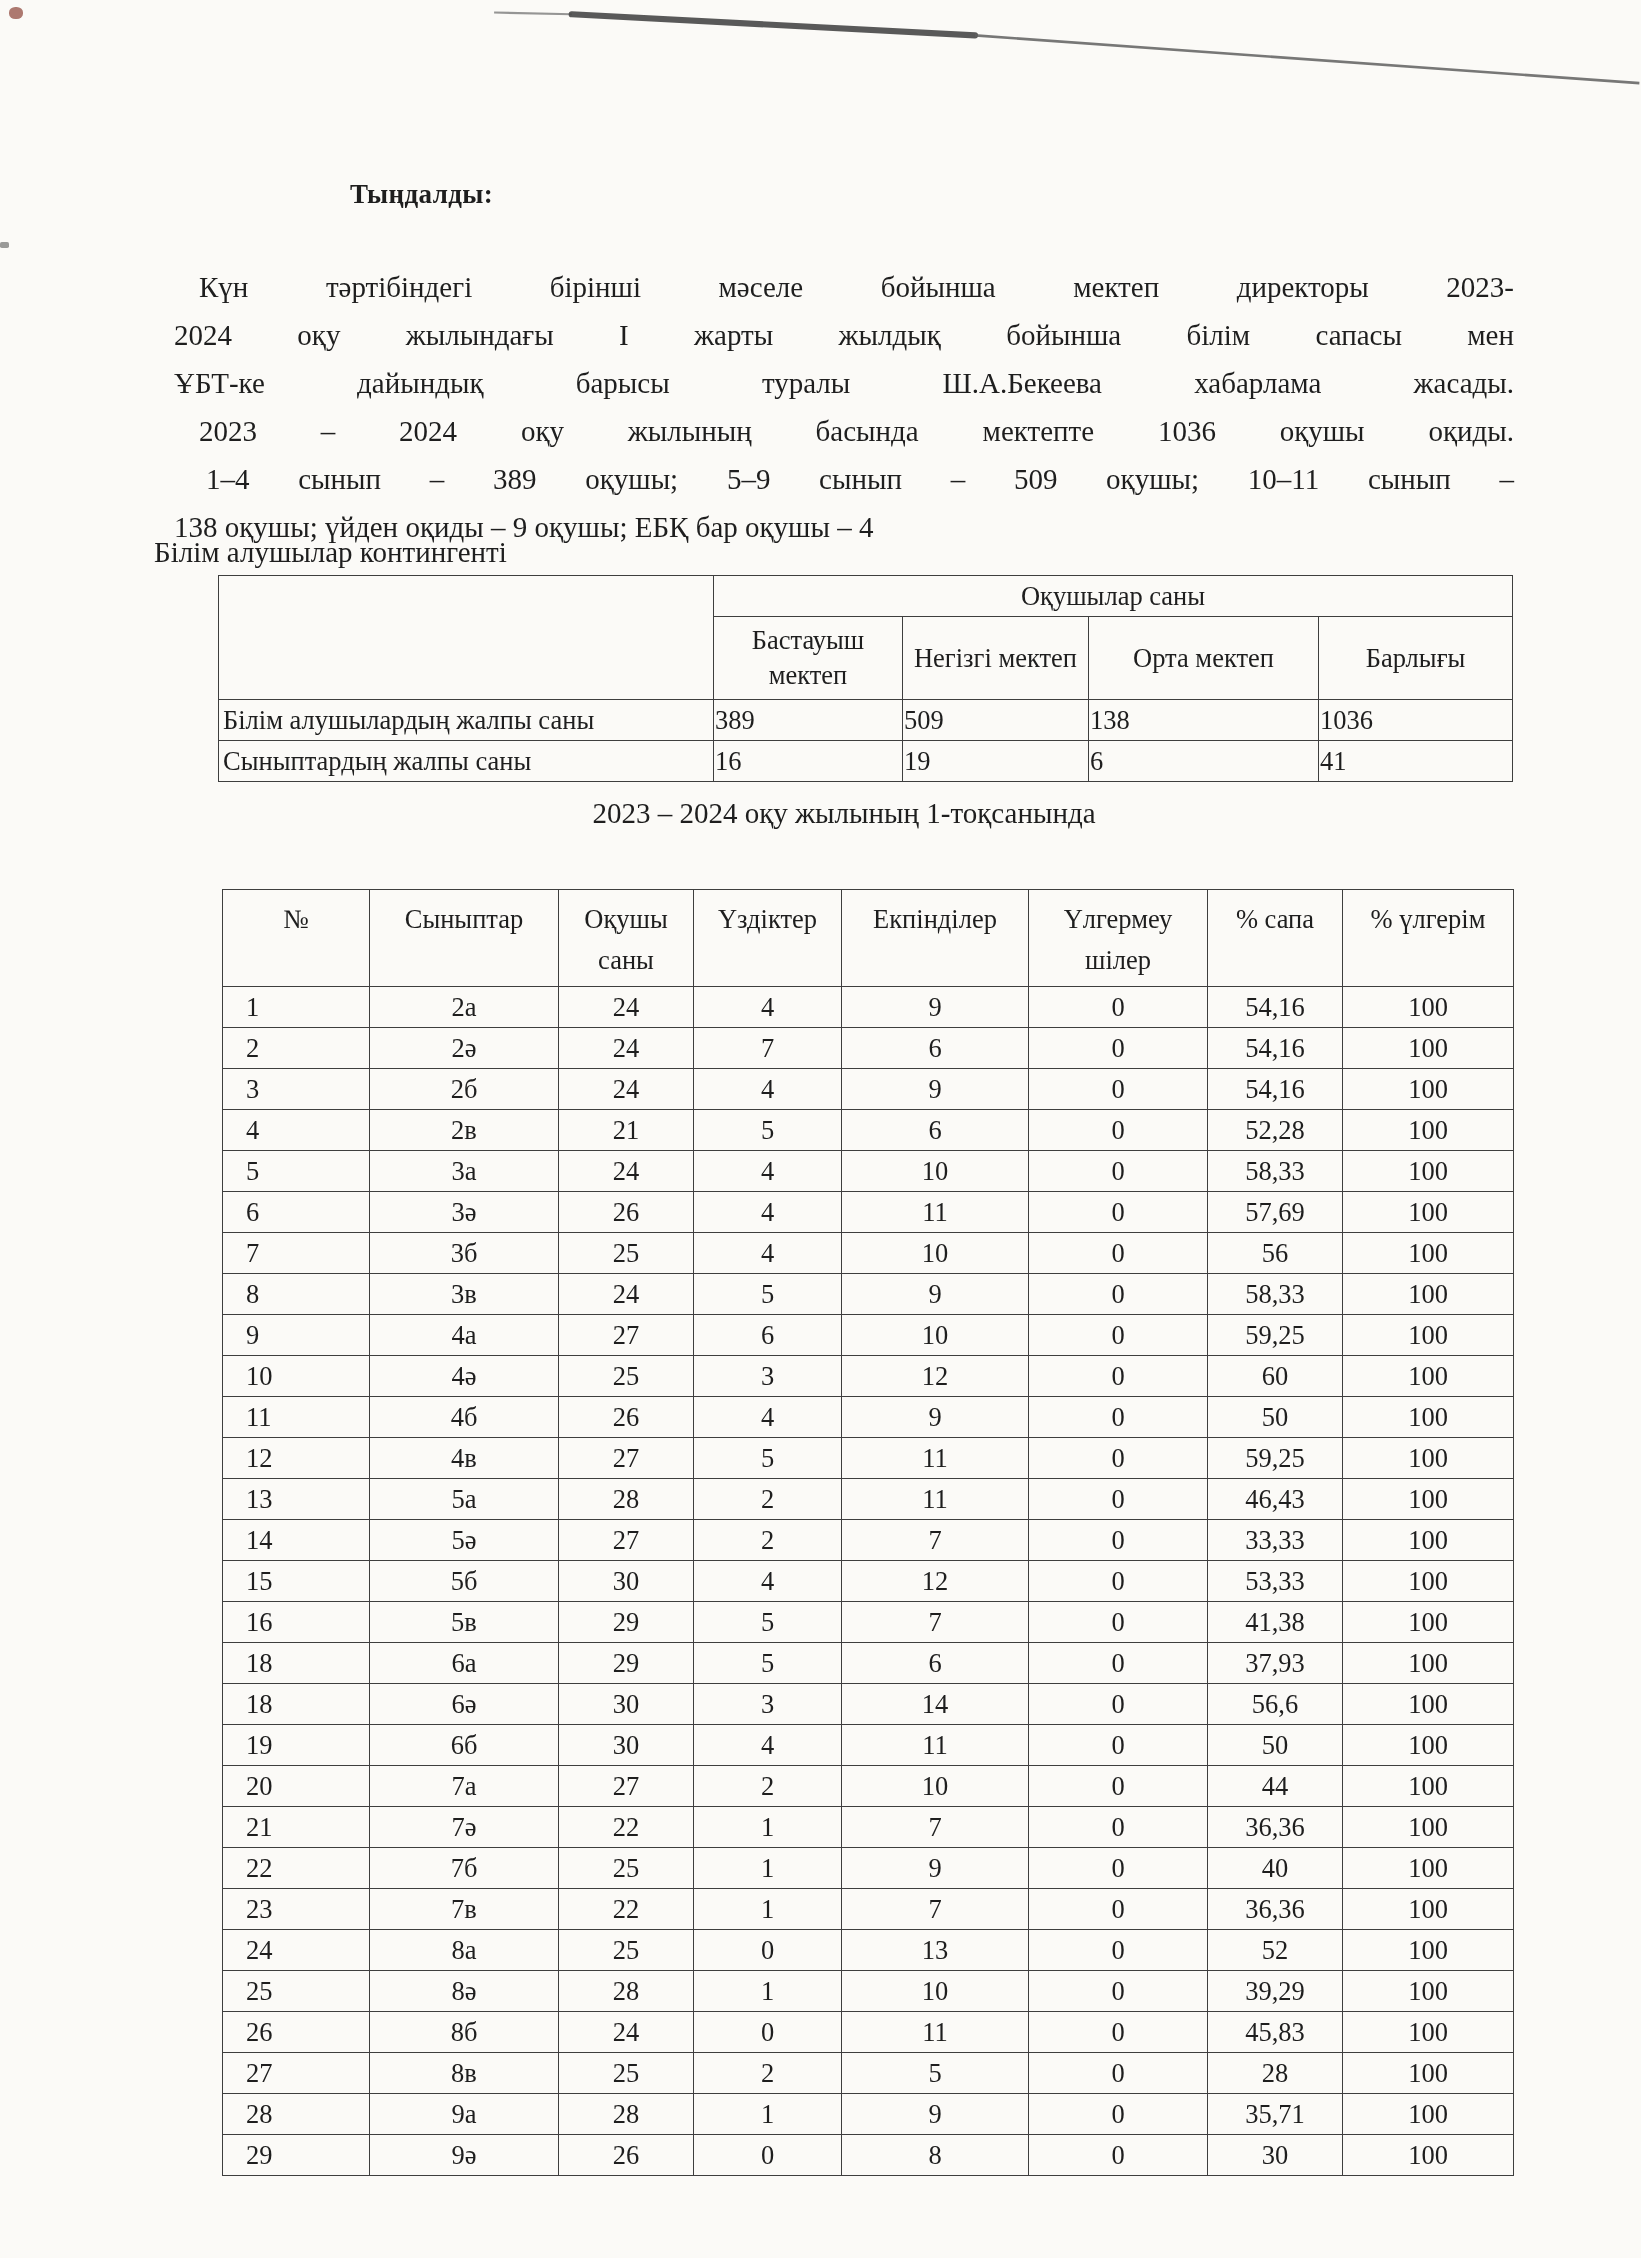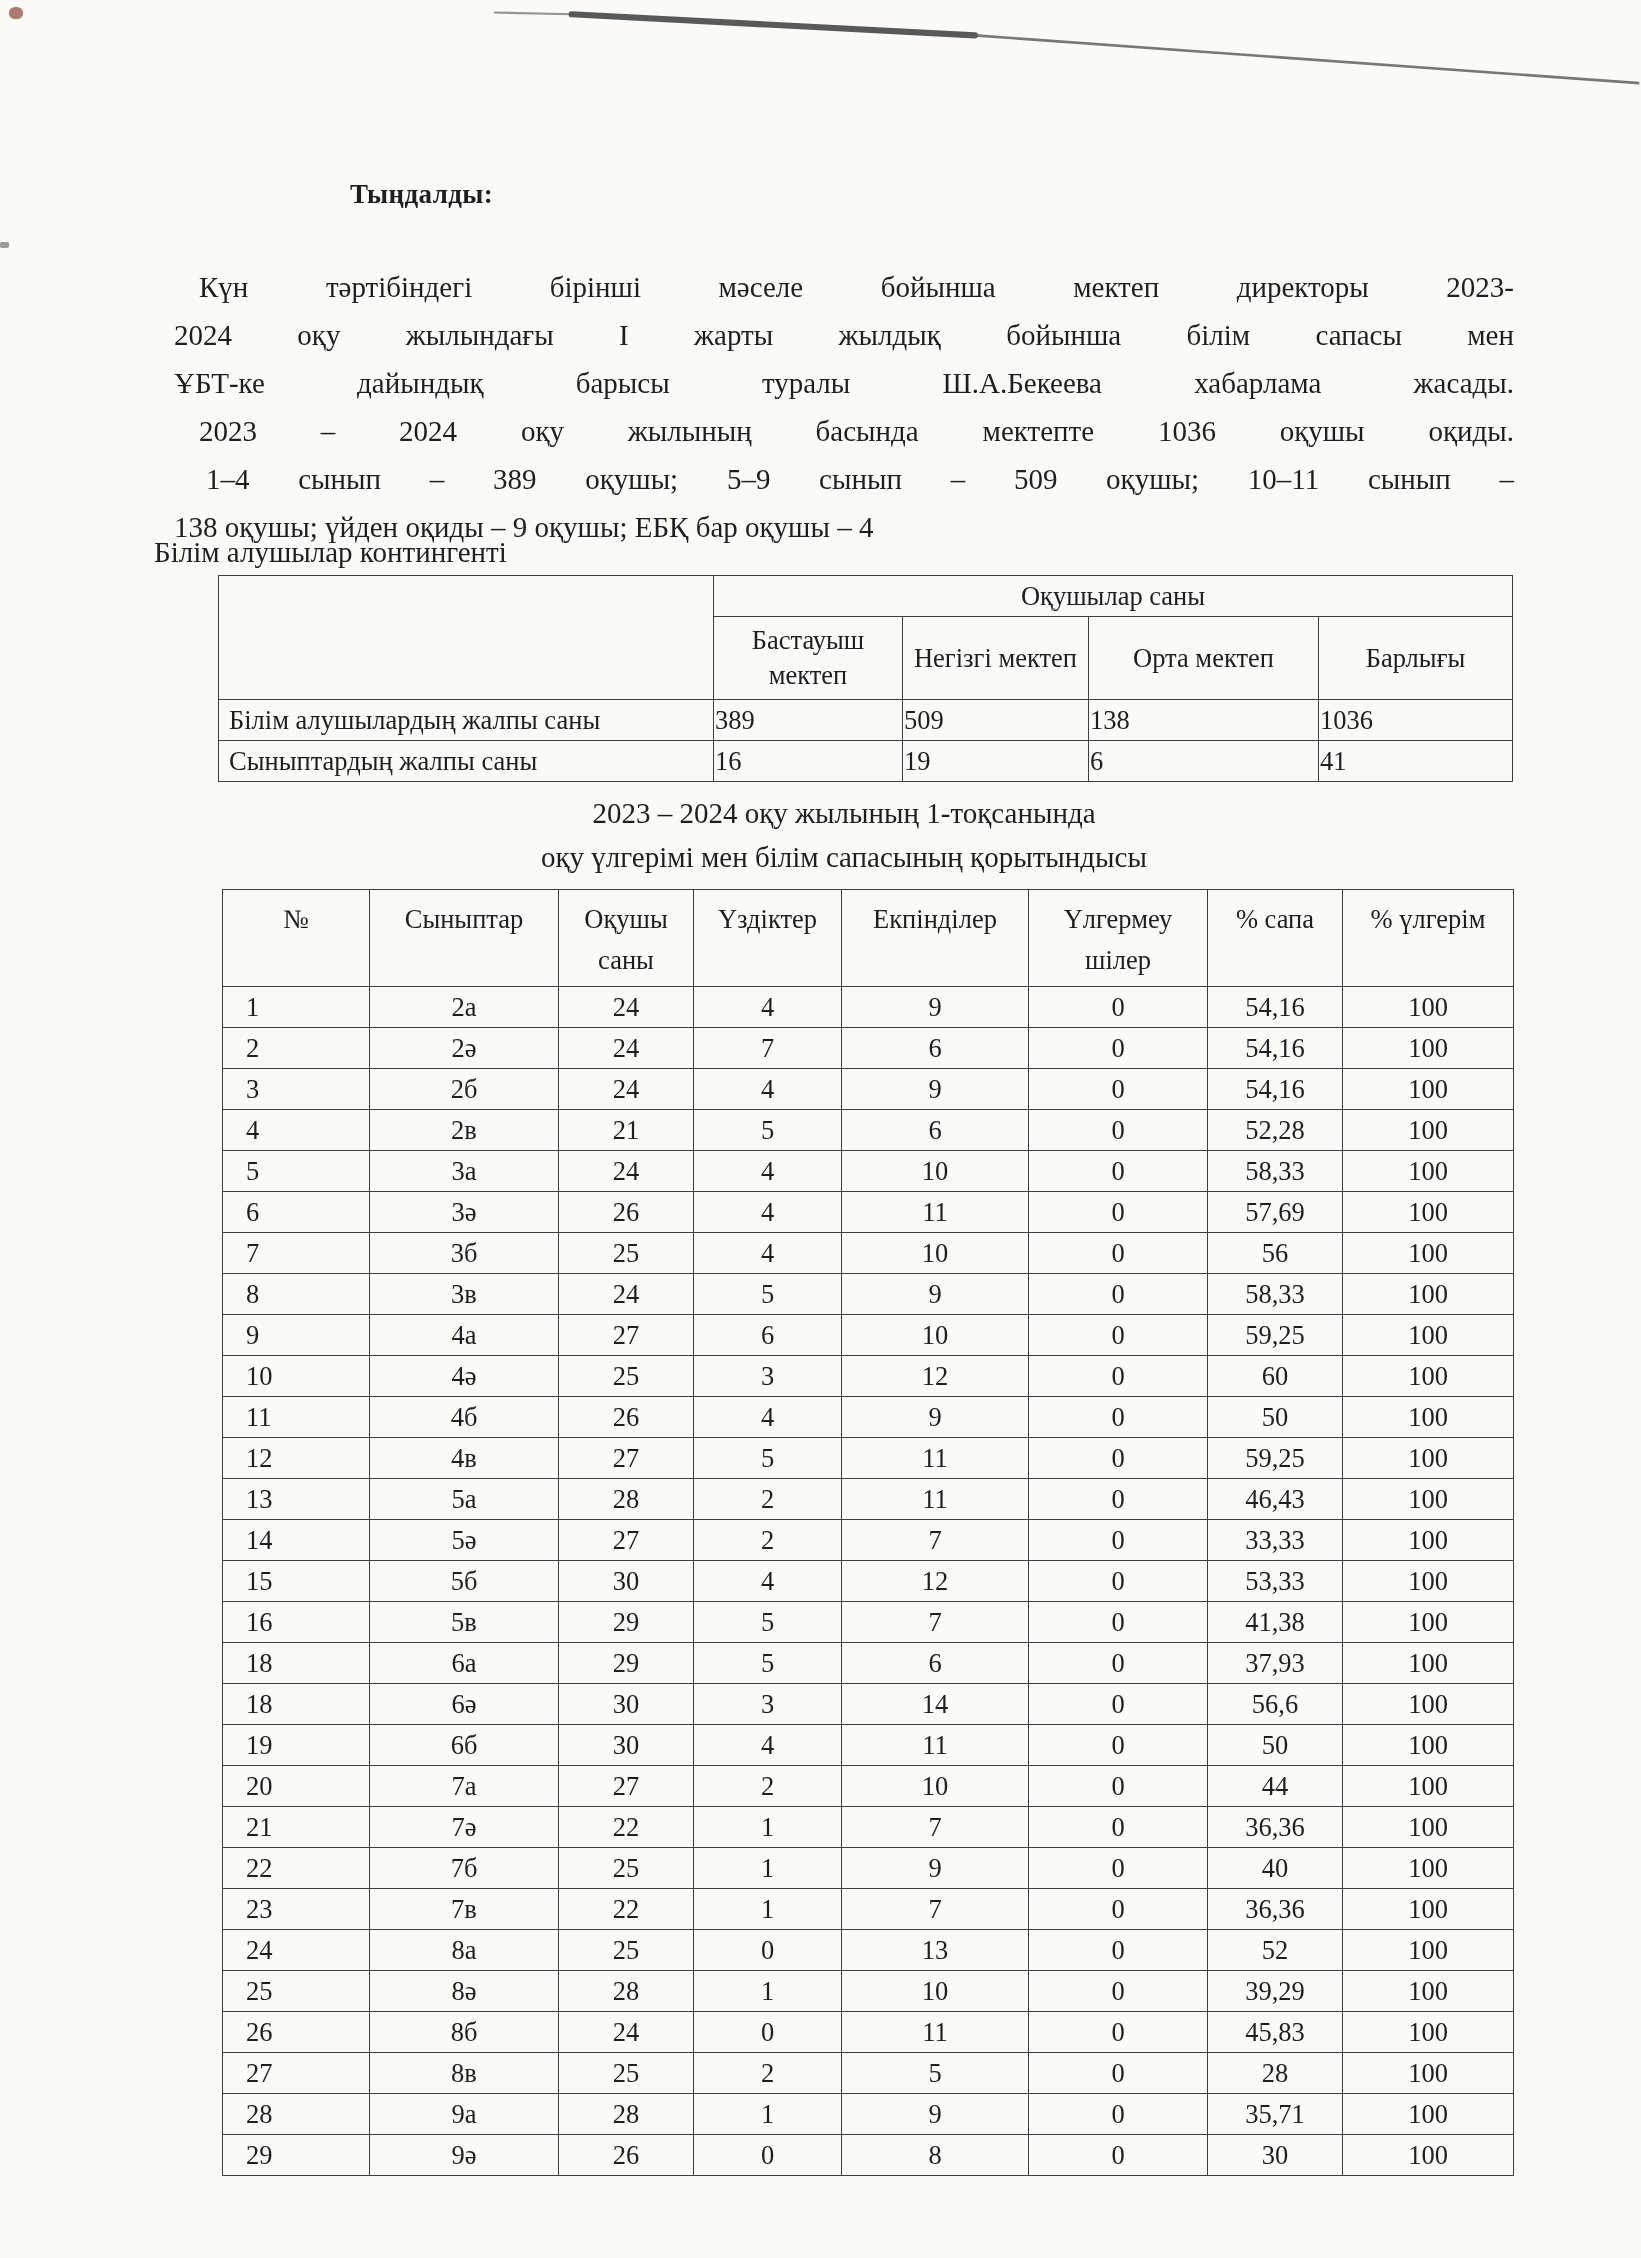--- a/index.html
+++ b/index.html
@@ -47,21 +47,21 @@
   .t1 .c-label{width:495px;}
   .t1 .c-v1{width:189px;}
   .t1 .c-v2{width:186px;}
   .t1 .c-v3{width:230px;}
   .t1 .c-v4{width:194px;}
   .t1 tr.gh-row{height:41px;}
   .t1 tr.sub-row{height:83px;}
   .t1 tr.data-row{height:41px;}
   .t1-group{text-align:center;vertical-align:middle;}
   .t1-sub{text-align:center;vertical-align:middle;line-height:35px;}
-  .t1-label{text-align:left;padding-left:10px;vertical-align:middle;}
+  .t1-label{text-align:left;padding-left:4px;vertical-align:middle;}
   .t1-val{text-align:left;vertical-align:middle;}
 
   .results-title{
     position:absolute;left:174px;width:1340px;
     text-align:center;font-size:29px;
   }
   .rt-line1{top:797px;}
   .rt-line2{top:841px;}
 
   .rt{
@@ -141,21 +141,20 @@
           <td class="t1-label">Сыныптардың жалпы саны</td>
           <td class="t1-val">16</td>
           <td class="t1-val">19</td>
           <td class="t1-val">6</td>
           <td class="t1-val">41</td>
         </tr>
       </tbody>
   </table>
 
   <div class="results-title rt-line1">2023 – 2024  оқу жылының 1-тоқсанында</div>
-  <div class="results-title rt-line2">оқу үлгерімі мен білім сапасының қорытындысы</div>
 
   <table class="rt">
     <colgroup>
       <col class="c1">
         <col class="c2">
         <col class="c3">
         <col class="c4">
       <col class="c5">
         <col class="c6">
         <col class="c7">

